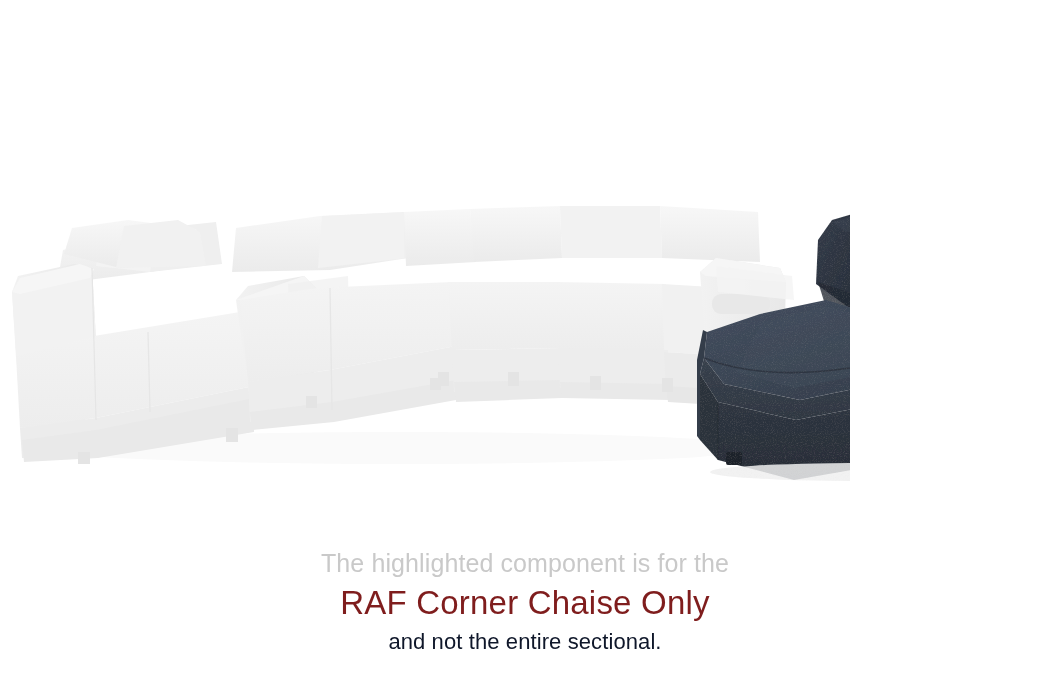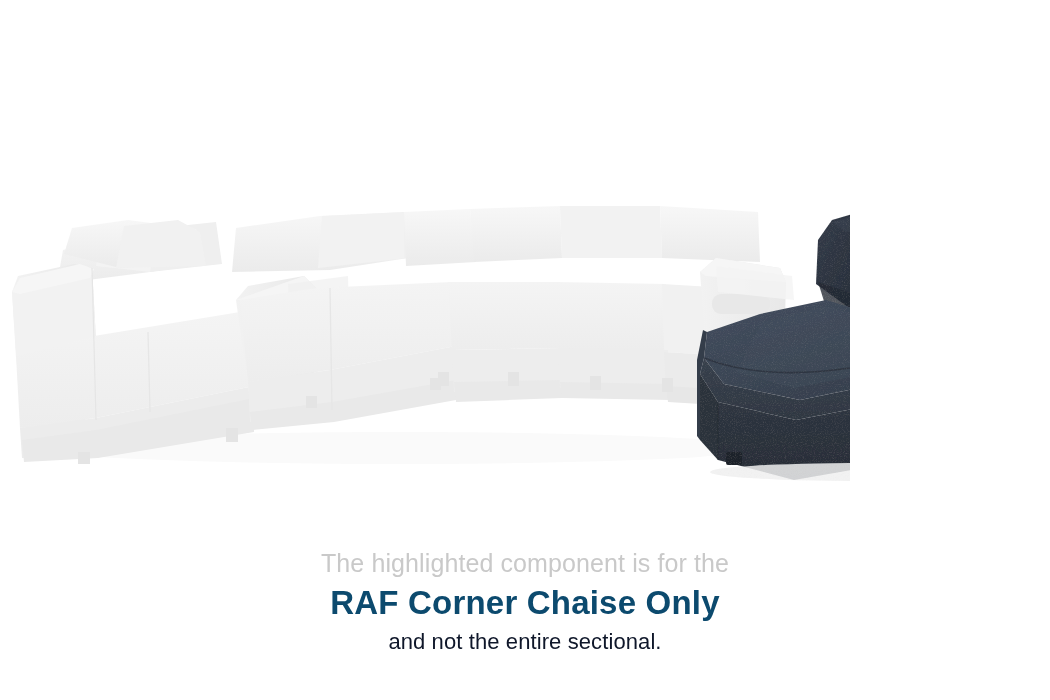--- a/index.html
+++ b/index.html
@@ -44,22 +44,22 @@
     font-size: 25px;
     line-height: 34px;
     letter-spacing: 0.1px;
     color: #c9c9c9;
     font-weight: 400;
   }
   .cap-line-2 {
     font-size: 33px;
     line-height: 46px;
     letter-spacing: 0.2px;
-    color: #0c4a6e;
-    font-weight: 700;
+    color: #7f1d1d;
+    font-weight: 400;
     text-align: center;
   }
   .cap-line-3 {
     font-size: 22px;
     line-height: 31px;
     letter-spacing: 0.1px;
     color: #0f172a;
     font-weight: 400;
   }
 </style>

